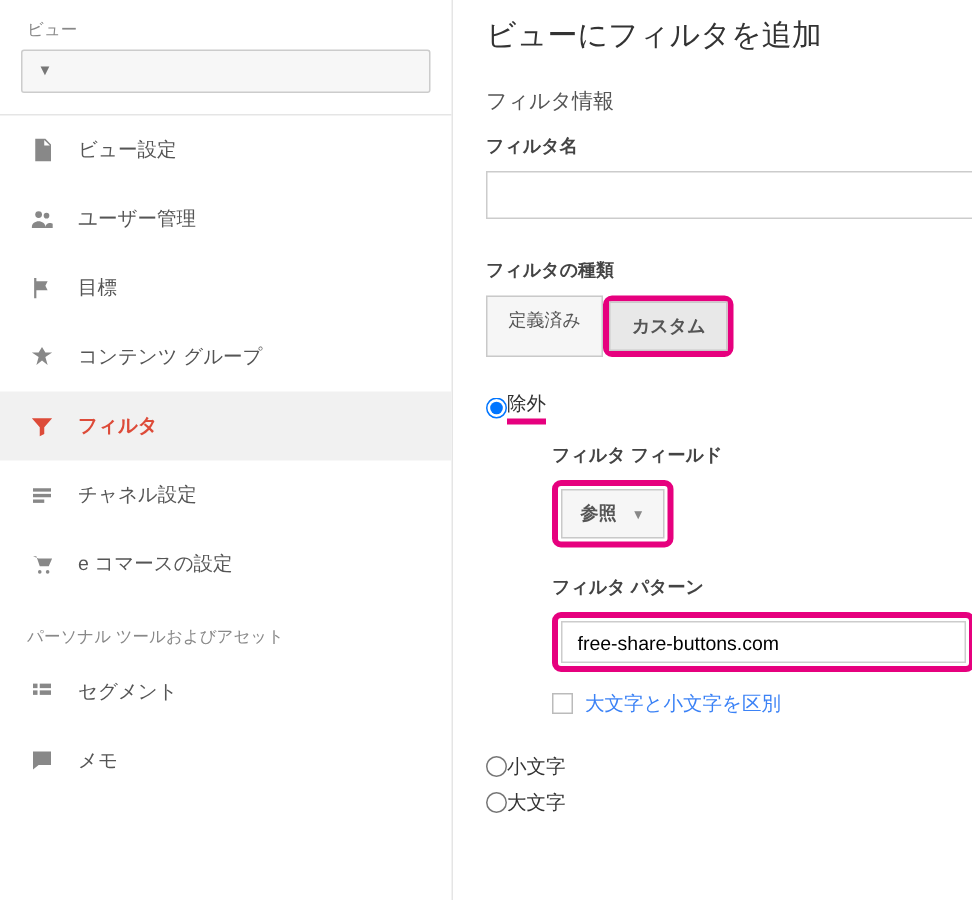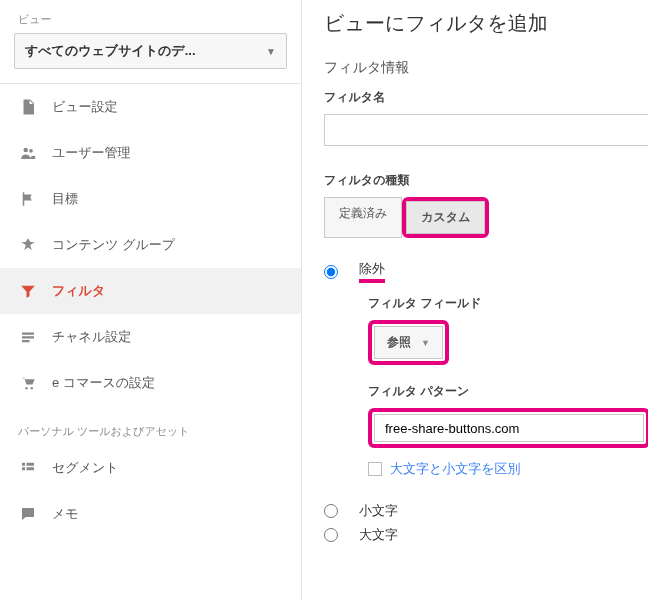--- a/index.html
+++ b/index.html
@@ -122,21 +122,21 @@
     display: inline-block;
     padding: 2px;
   }
   .highlight-box.tight { padding: 0; }
   .underline-hl {
     border-bottom: 4px solid #e6007e;
     padding-bottom: 1px;
     display: inline-block;
   }
   .radio-row {
-    display: flex; align-items: center; gap: 21px;
+    display: flex; align-items: center; gap: 0;
     margin: 6px 0;
     font-size: 13px;
     color: #333;
   }
   .radio-row input[type=radio] { width: 14px; height: 14px; }
   .indent { padding-left: 44px; }
   .dropdown {
     border: 1px solid #c9c9c9;
     background: #f6f6f6;
     padding: 7px 12px;
@@ -169,21 +169,20 @@
   .block-sm { margin-bottom: 12px; }
 </style>
 </head>
 <body>
 
 <div class="app">
 
   <div class="sidebar">
     <div class="sb-label">ビュー</div>
     <div class="sb-select">
-      <span>すべてのウェブサイトのデ...</span>
       <span class="caret">▼</span>
     </div>
     <div class="sb-sep"></div>
 
     <div class="sb-item">
       <span class="ico">
         <svg viewBox="0 0 24 24">
             <path d="M6 2h9l5 5v15H6V2zm8 1v5h5"></path>
           </svg>
       </span>

